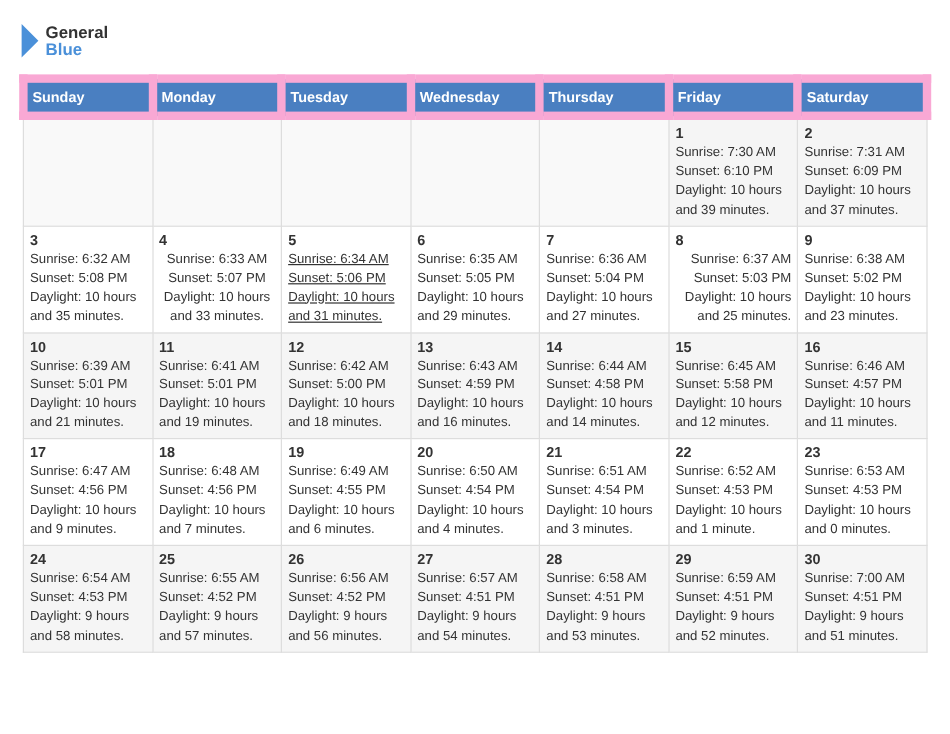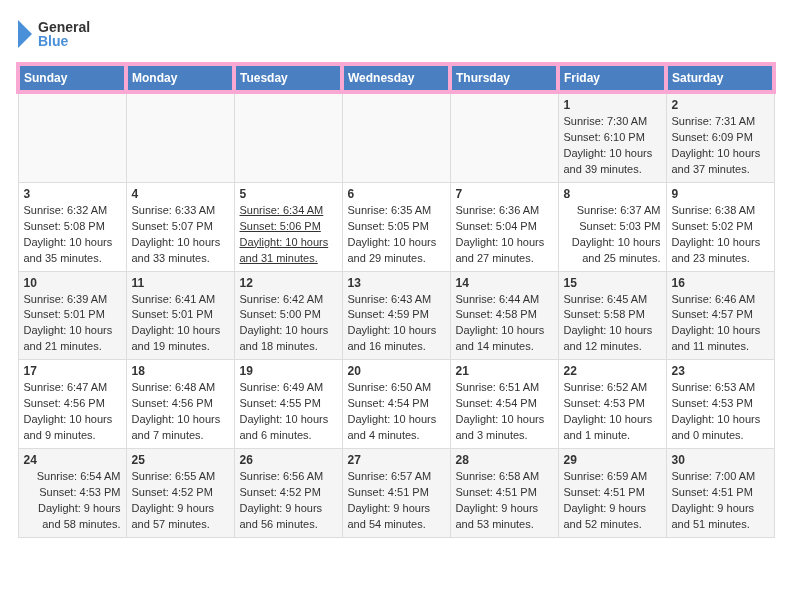--- a/index.html
+++ b/index.html
@@ -39,21 +39,21 @@
       border-collapse: collapse;
       table-layout: fixed;
     }
     thead th {
       background: #4a7fc1;
       color: #fff;
       font-size: 12px;
       font-weight: bold;
       padding: 5px 4px;
       text-align: left;
-      border: 4px solid #f9a8d4;
+      border: 7px solid #f9a8d4;
     }
     tbody td {
       vertical-align: top;
       padding: 4px 5px;
       font-size: 10px;
       color: #333;
       border: 1px solid #ddd;
       height: 80px;
     }
     tbody tr:nth-child(odd) td {
@@ -131,21 +131,21 @@
       <tr>
         <td>
           <span class="day-num">3</span>
           <div class="day-info" style="white-space: pre-line;">Sunrise: 6:32 AM
 Sunset: 5:08 PM
 Daylight: 10 hours
 and 35 minutes.</div>
         </td>
         <td>
           <span class="day-num">4</span>
-          <div class="day-info" style="white-space: pre-line;">Sunrise: 6:33 AM
+          <div class="day-info" style="white-space: pre-line; text-align: center;">Sunrise: 6:33 AM
 Sunset: 5:07 PM
 Daylight: 10 hours
 and 33 minutes.</div>
         </td>
         <td>
           <span class="day-num">5</span>
           <div class="day-info" style="white-space: pre-line; text-decoration: underline;">Sunrise: 6:34 AM
 Sunset: 5:06 PM
 Daylight: 10 hours
 and 31 minutes.</div>
@@ -277,21 +277,21 @@
           <span class="day-num">23</span>
           <div class="day-info" style="white-space: pre-line;">Sunrise: 6:53 AM
 Sunset: 4:53 PM
 Daylight: 10 hours
 and 0 minutes.</div>
         </td>
       </tr>
       <tr>
         <td>
           <span class="day-num">24</span>
-          <div class="day-info" style="white-space: pre-line; text-align: right;">Sunrise: 6:54 AM
+          <div class="day-info" style="white-space: pre-line;">Sunrise: 6:54 AM
 Sunset: 4:53 PM
 Daylight: 9 hours
 and 58 minutes.</div>
         </td>
         <td>
           <span class="day-num">25</span>
           <div class="day-info" style="white-space: pre-line;">Sunrise: 6:55 AM
 Sunset: 4:52 PM
 Daylight: 9 hours
 and 57 minutes.</div>

